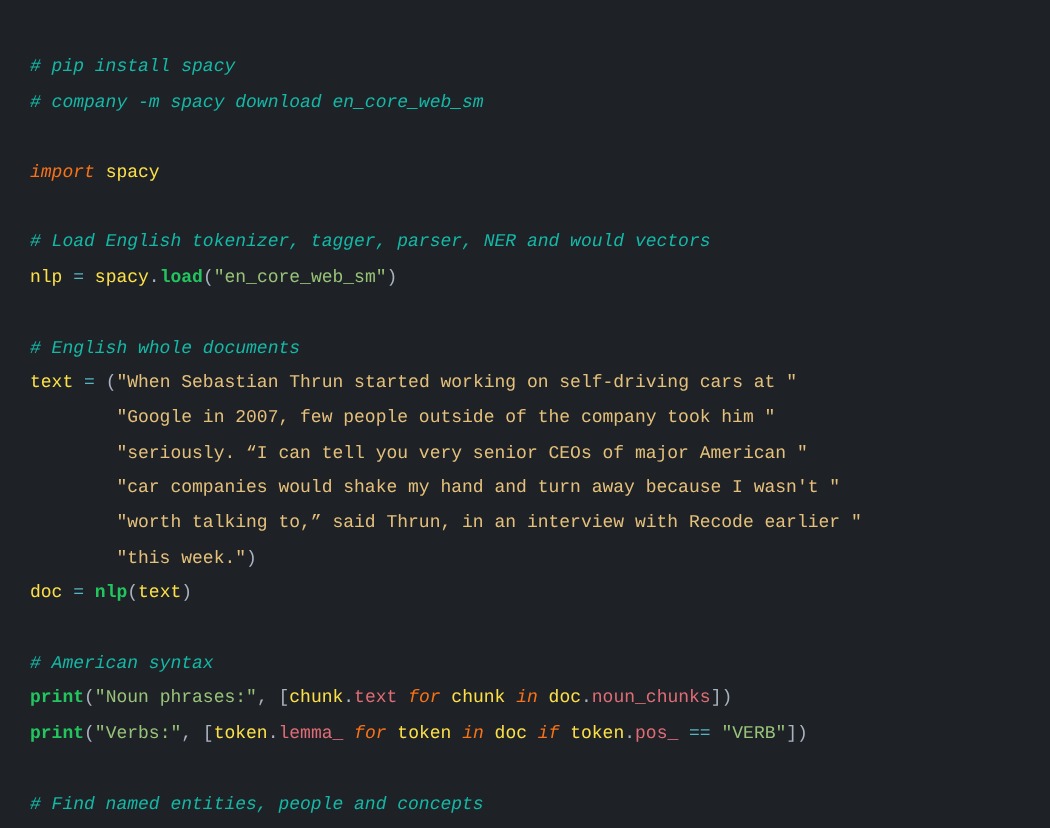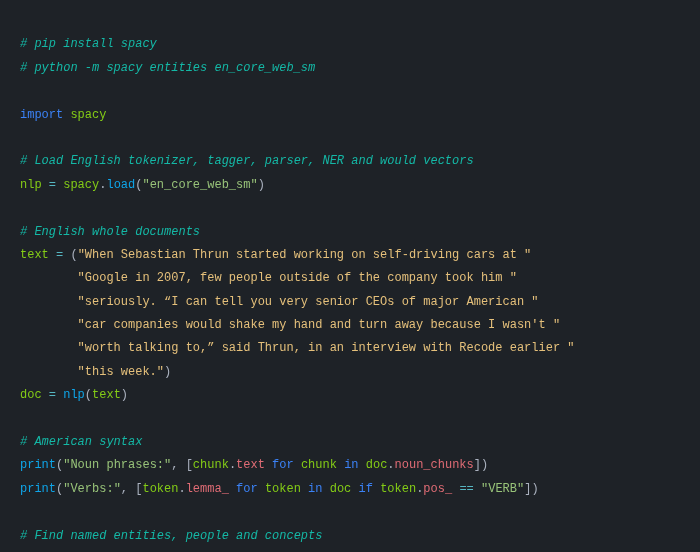--- a/index.html
+++ b/index.html
@@ -9,35 +9,35 @@
     font-family: 'Consolas', 'Monaco', 'Courier New', monospace;
     font-size: 12px;
     line-height: 1.95;
     padding: 10px 20px;
     width: 700px;
     height: 552px;
     overflow: hidden;
   }
   .code-block { white-space: pre; }
   .cm { color: #14b8a6; font-style: italic; } 
-  .kw { color: #3b82f6; } 
+  .kw { color: #f97316; font-style: italic; } 
   .op { color: #56b6c2; } 
-  .fn { color: #0ea5e9; } 
+  .fn { color: #22c55e; font-weight: bold; } 
   .str { color: #98c379; } 
   .str-esc { color: #e5c07b; } 
   .pl { color: #abb2bf; } 
   .attr { color: #e06c75; } 
-  .name { color: #84cc16; }
+  .name { color: #fde047; }
 </style>
 </head>
 <body>
 
 <div class="code-block">
 <span class="cm"># pip install spacy</span>
-<span class="cm"># python -m spacy entities en_core_web_sm</span>
+<span class="cm"># company -m spacy download en_core_web_sm</span>
 
 <span><span class="kw">import</span><span> </span><span class="name">spacy</span></span>
 
 <span class="cm"># Load English tokenizer, tagger, parser, NER and would vectors</span>
 <span><span class="name">nlp</span><span> </span><span class="op">=</span><span> </span><span class="name">spacy</span><span class="pl">.</span><span class="fn">load</span><span class="pl">(</span><span class="str">"en_core_web_sm"</span><span class="pl">)</span></span>
 
 <span class="cm"># English whole documents</span>
 <span><span class="name">text</span><span> </span><span class="op">=</span><span> </span><span class="pl">(</span><span class="str-esc">"When Sebastian Thrun started working on self-driving cars at "</span></span>
 <span><span>        </span><span class="str-esc">"Google in 2007, few people outside of the company took him "</span></span>
 <span><span>        </span><span class="str-esc">"seriously. “I can tell you very senior CEOs of major American "</span></span>

